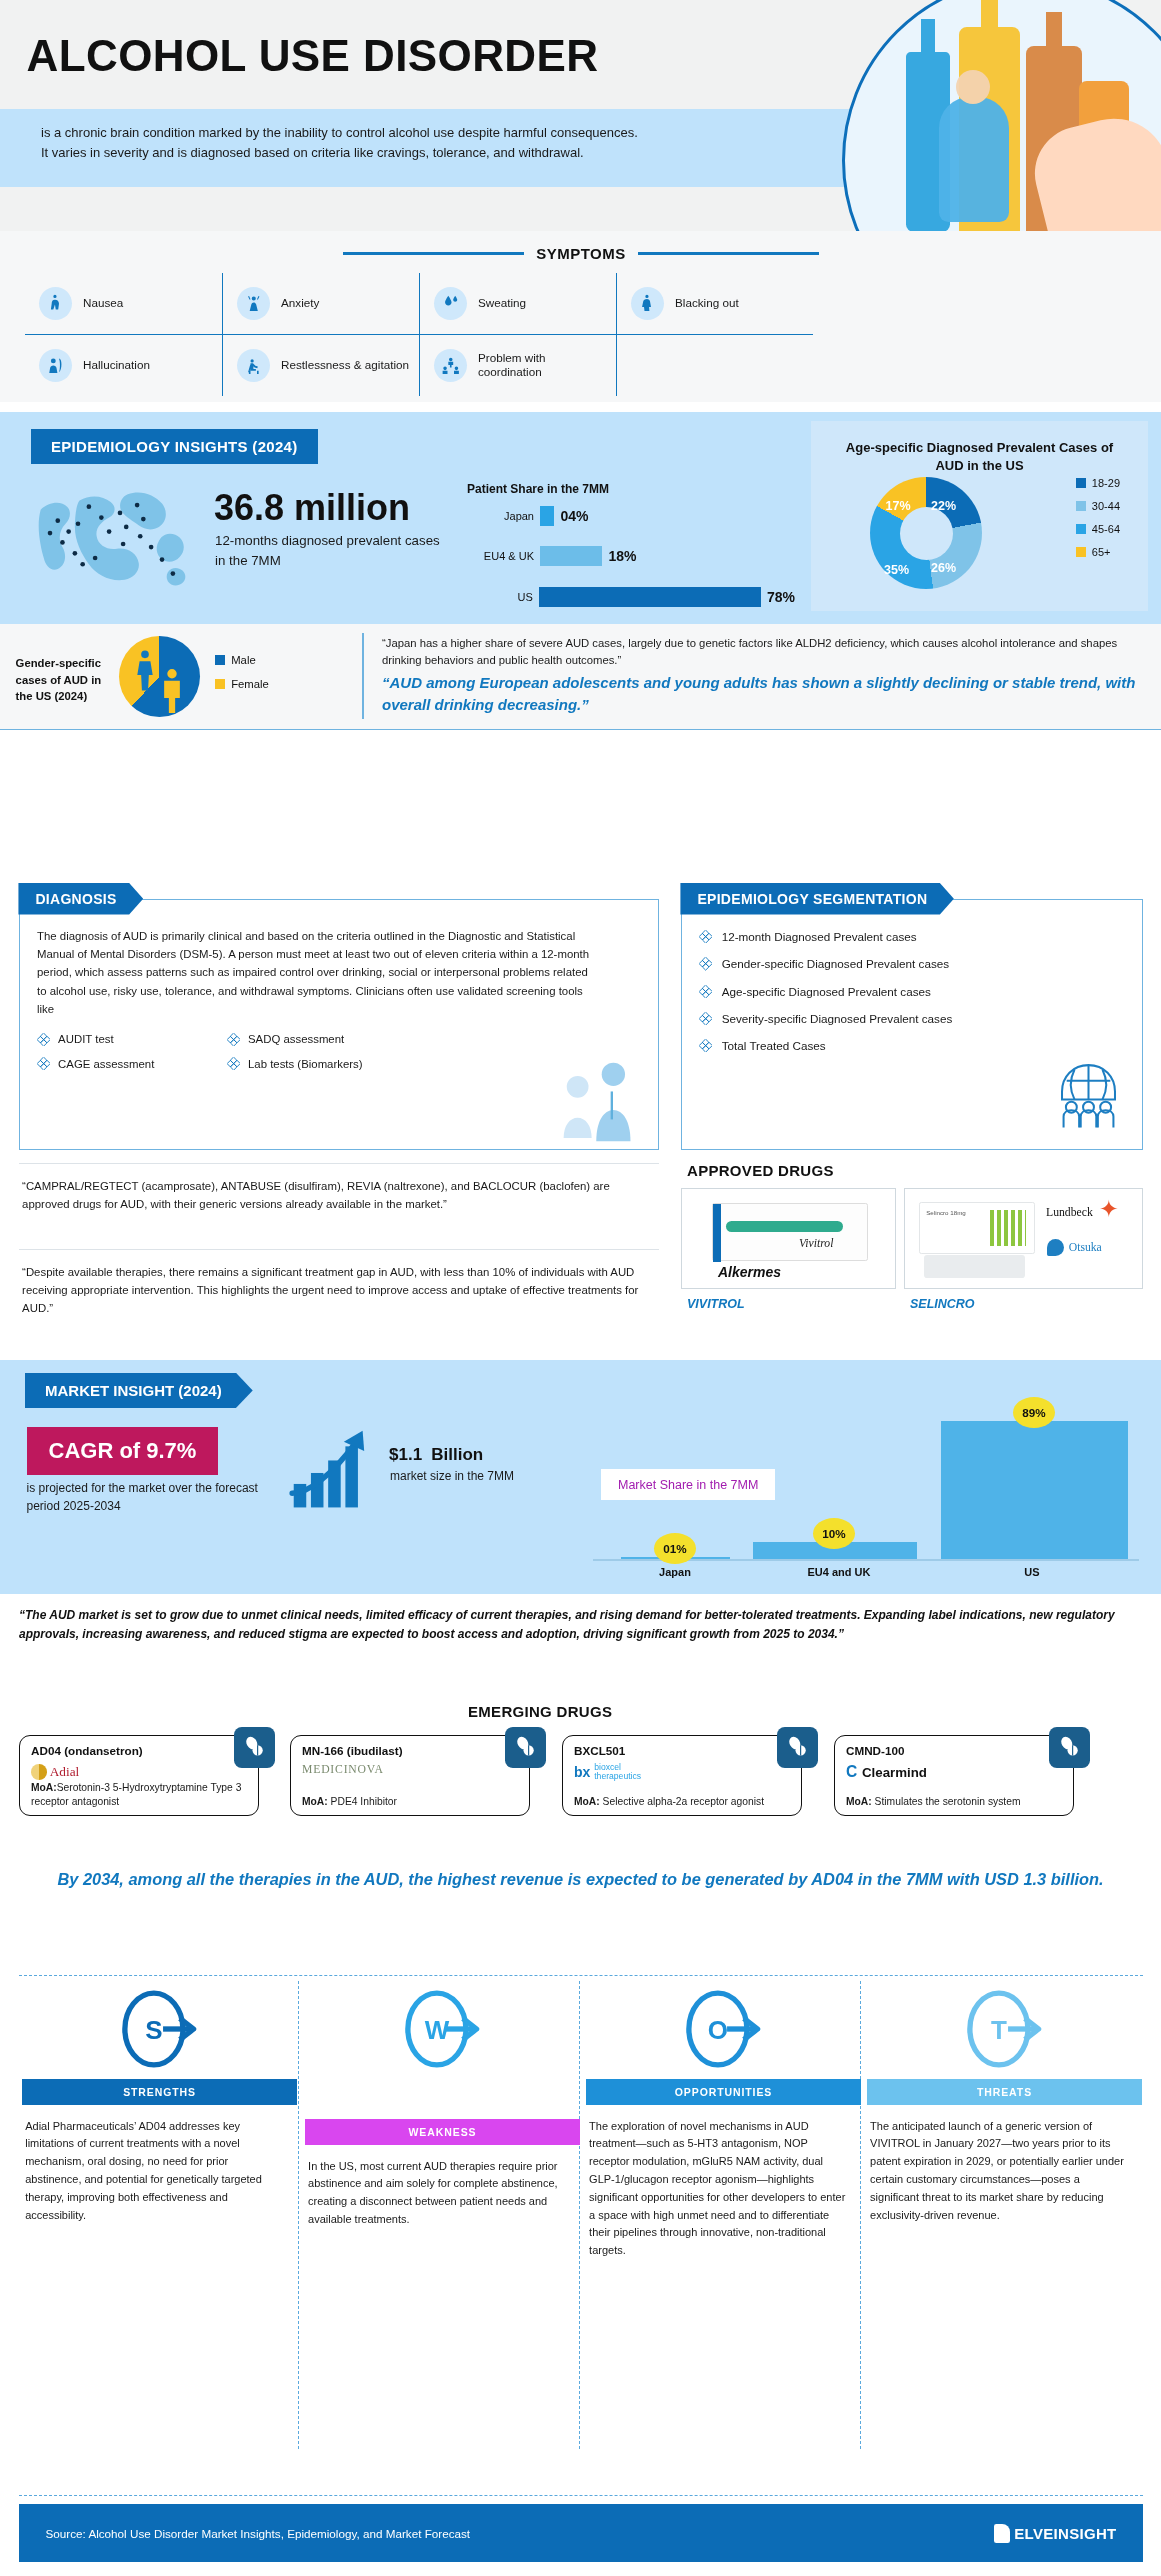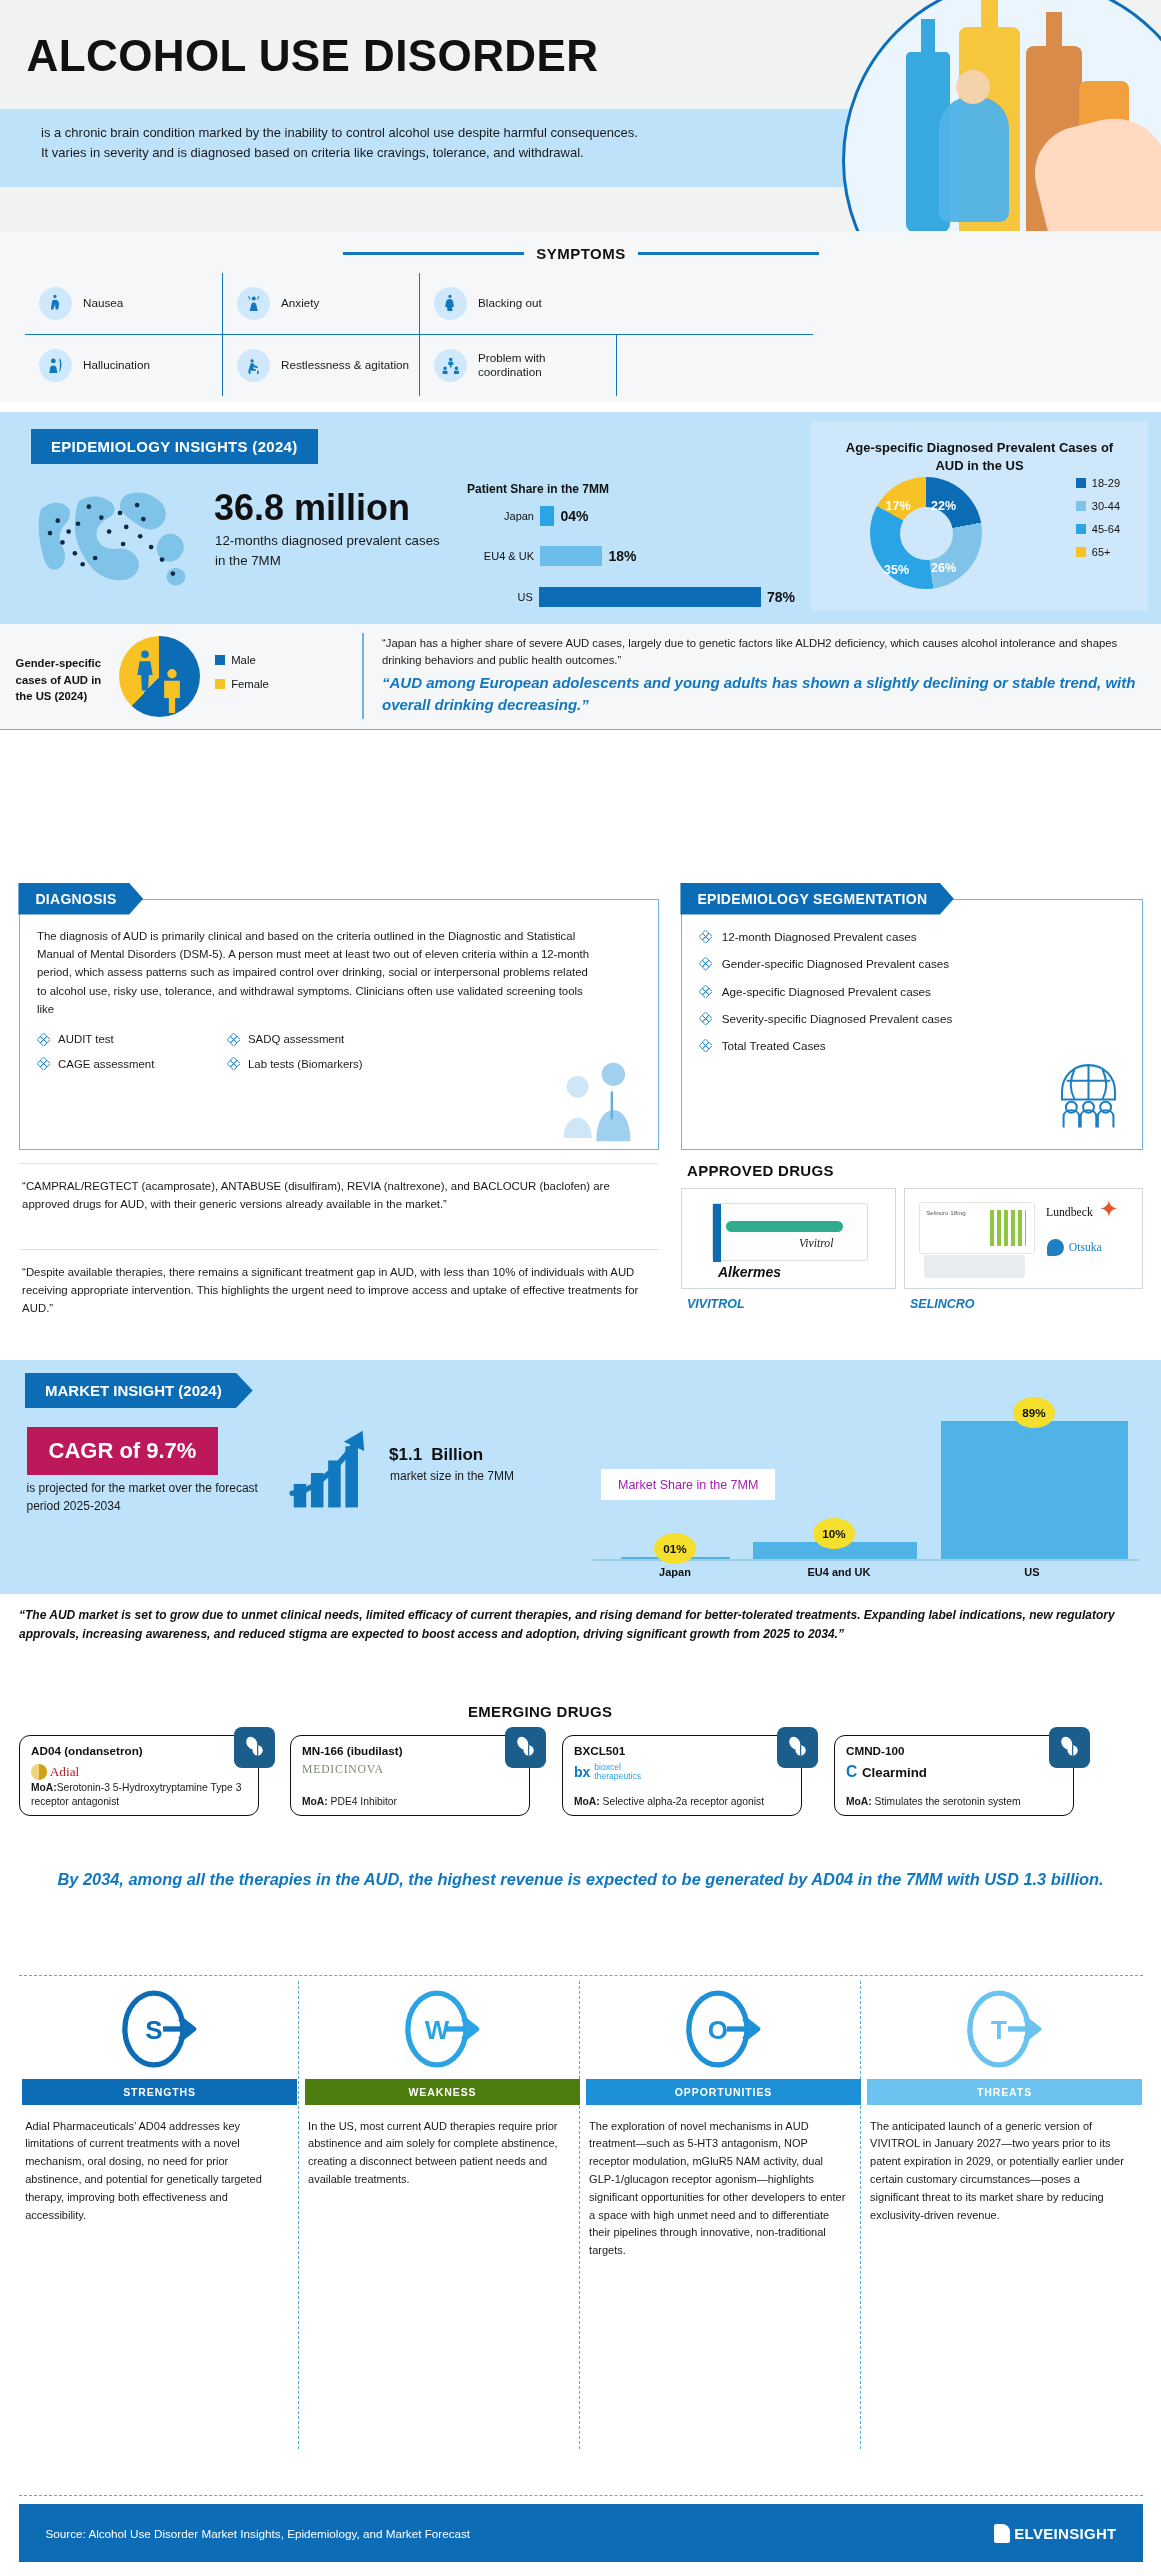--- a/index.html
+++ b/index.html
@@ -218,20 +218,28 @@
         <span class="sym-ico">
             <svg viewBox="0 0 24 24">
               <path d="M12 8a2.5 2.5 0 1 1 0-5 2.5 2.5 0 0 1 0 5zm-5 13 2-8c.4-1.6 1.6-2.6 3-2.6s2.6 1 3 2.6l2 8H7zM5 3l2 4 1-.6L6.2 2.5 5 3zm14 0-1.2-.5L16 6.4l1 .6 2-4z"></path>
             </svg>
           </span>
         <span class="sym-label">Anxiety</span>
       </div>
       <div class="sym-cell">
         <span class="sym-ico">
             <svg viewBox="0 0 24 24">
+              <path d="M13 10c0 2.2-1.8 4-4 4s-4-1.8-4-4 4-8 4-8 4 5.8 4 8zm7-3c0 1.4-1.1 2.5-2.5 2.5S15 8.4 15 7s2.5-5 2.5-5S20 5.6 20 7z"></path>
+            </svg>
+          </span>
+        <span class="sym-label">Sweating</span>
+      </div>
+      <div class="sym-cell">
+        <span class="sym-ico">
+            <svg viewBox="0 0 24 24">
               <path d="M13 3a2 2 0 1 1-4 0 2 2 0 0 1 4 0zm-2 3c2.2 0 3.5 1.4 3.8 3.3L16 16h-2.4L14 21H8l-.6-5H5l1.4-6.7C6.8 7.4 8.3 6 11 6z"></path>
             </svg>
           </span>
         <span class="sym-label">Blacking out</span>
       </div>
     </div>
     <div class="sym-grid sym-row2">
       <div class="sym-cell">
         <span class="sym-ico">
             <svg viewBox="0 0 24 24">
@@ -671,21 +679,21 @@
       <div class="swicon">
         <svg viewBox="0 0 120 110" width="92" height="84">
             <g fill="none" stroke="#2aa4e5" stroke-width="7">
           <ellipse cx="52" cy="55" rx="38" ry="47"></ellipse>
               <path d="M64 55h38"></path>
               <path d="M86 41l18 14-18 14" stroke-linejoin="round" fill="none"></path>
             </g>
           <text x="52" y="68" font-size="34" font-weight="800" fill="#2aa4e5" text-anchor="middle" font-family="Liberation Sans, sans-serif">W</text>
         </svg>
       </div>
-      <div class="swhead" style="background:#4d7c0f;">WEAKNESS</div>
+      <div class="swhead" style="background:#d946ef;margin-top:40px;">WEAKNESS</div>
       <div class="swbody">In the US, most current AUD therapies require prior abstinence and aim solely for complete abstinence, creating a disconnect between patient needs and available treatments.</div>
     </div>
 
     <div class="swcol" style="left:567px; top:3.1px;">
       <div class="swicon">
         <svg viewBox="0 0 120 110" width="92" height="84">
             <g fill="none" stroke="#1e90d8" stroke-width="7">
           <ellipse cx="52" cy="55" rx="38" ry="47"></ellipse>
               <path d="M64 55h38"></path>
               <path d="M86 41l18 14-18 14" stroke-linejoin="round" fill="none"></path>

